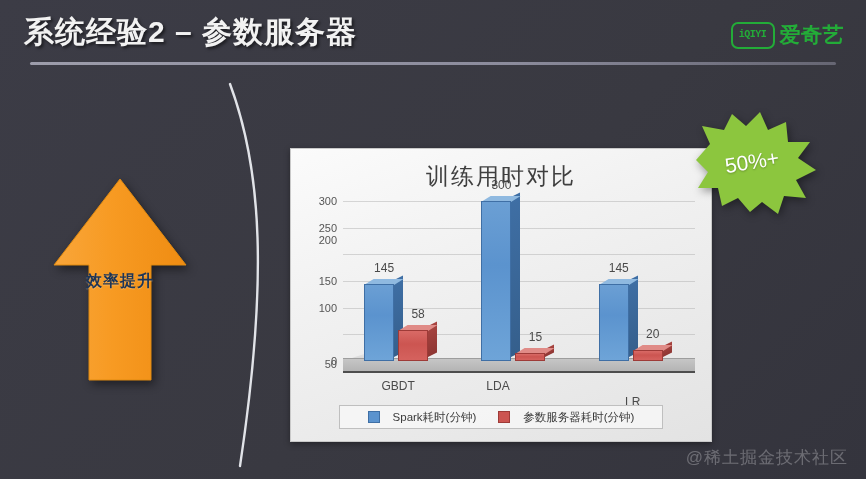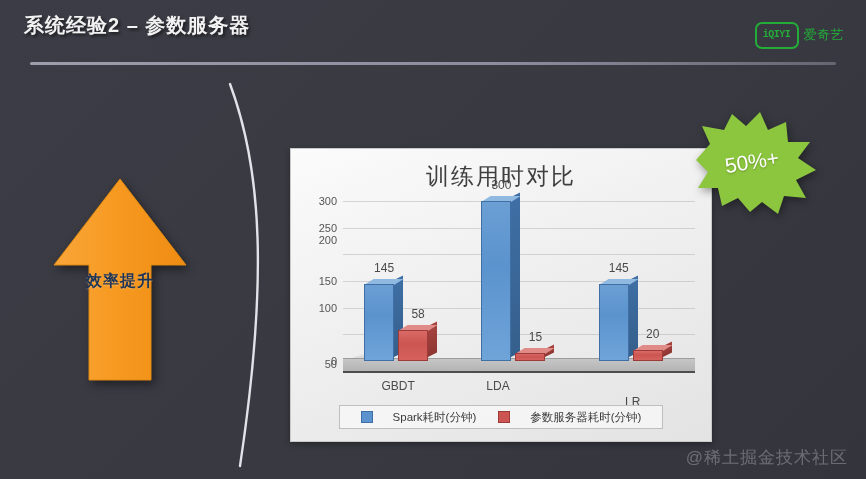--- a/index.html
+++ b/index.html
@@ -8,21 +8,21 @@
     background:#3a3a44;
     font-family:"Liberation Sans","DejaVu Sans",sans-serif;
     position:relative;
   }
   .slide{position:absolute;inset:0;background:linear-gradient(135deg,#3c3c46 0%,#393941 55%,#34343d 100%);}
 
   
   .header{position:absolute;left:0;top:0;width:866px;height:72px;}
   .header-title{
     position:absolute;left:24px;top:12px;
-    font-size:20px;font-weight:bold;color:#f2f2f2;
+    font-size:30px;font-weight:bold;color:#f2f2f2;
     letter-spacing:1px;
     text-shadow:2px 2px 3px rgba(0,0,0,.55);
     white-space:nowrap;
   }
   .header-rule{
     position:absolute;left:30px;top:62px;width:806px;height:3px;
     background:linear-gradient(90deg,#aeaebd 0%,#9a9aac 60%,#6e6e7c 100%);
     border-radius:2px;opacity:.85;
   }
 
@@ -30,21 +30,21 @@
   .logo{position:absolute;right:22px;top:18px;height:34px;display:flex;align-items:center;gap:5px;}
   .logo-mark{
     width:44px;height:27px;border:2.5px solid #23ac38;border-radius:7px;
     display:flex;align-items:center;justify-content:center;
     box-sizing:border-box;
   }
   .logo-mark span{
     font-size:10px;font-weight:bold;color:#23ac38;letter-spacing:-.5px;
     font-family:Liberation Mono, monospace;line-height:1;
   }
-  .logo-cn{font-size:13px;font-weight:normal;color:#23ac38;letter-spacing:.5px;}
+  .logo-cn{font-size:21px;font-weight:bold;color:#23ac38;letter-spacing:.5px;}
 
   
   .arc{position:absolute;left:188px;top:80px;width:100px;height:390px;pointer-events:none;}
 
   
   .arrow-wrap{position:absolute;left:50px;top:175px;width:140px;height:215px;}
   .arrow-svg{display:block;filter:drop-shadow(3px 4px 5px rgba(0,0,0,.45));}
   .arrow-label{
     position:absolute;left:0;top:96px;width:140px;text-align:center;
     font-size:16px;font-weight:bold;color:#1d3557;
@@ -100,21 +100,21 @@
   }
   .xlabels{position:absolute;left:52px;top:178px;width:352px;height:20px;}
   .xlab{position:absolute;font-size:12px;color:#4a4a4a;transform:translateX(-50%);}
 
   .legend{
     position:absolute;left:48px;bottom:12px;width:324px;height:24px;
     border:1px solid #bfbfbf;background:rgba(248,248,248,.75);
     display:flex;align-items:center;justify-content:center;gap:22px;
     box-sizing:border-box;
   }
-  .legend-item{display:flex;align-items:center;gap:20px;font-size:11.5px;color:#3a3a3a;}
+  .legend-item{display:flex;align-items:center;gap:13px;font-size:11.5px;color:#3a3a3a;}
   .swatch{width:10px;height:10px;display:inline-block;}
   .sw-blue{background:#5b93ce;border:1px solid #3f6fa5;}
   .sw-red{background:#cc5551;border:1px solid #9e3b38;}
 
   
   .burst{position:absolute;left:688px;top:108px;width:128px;height:108px;}
   .burst svg{display:block;filter:drop-shadow(2px 3px 4px rgba(0,0,0,.4));}
   .burst-label{
     position:absolute;left:0;top:0;width:128px;height:108px;
     display:flex;align-items:center;justify-content:center;

